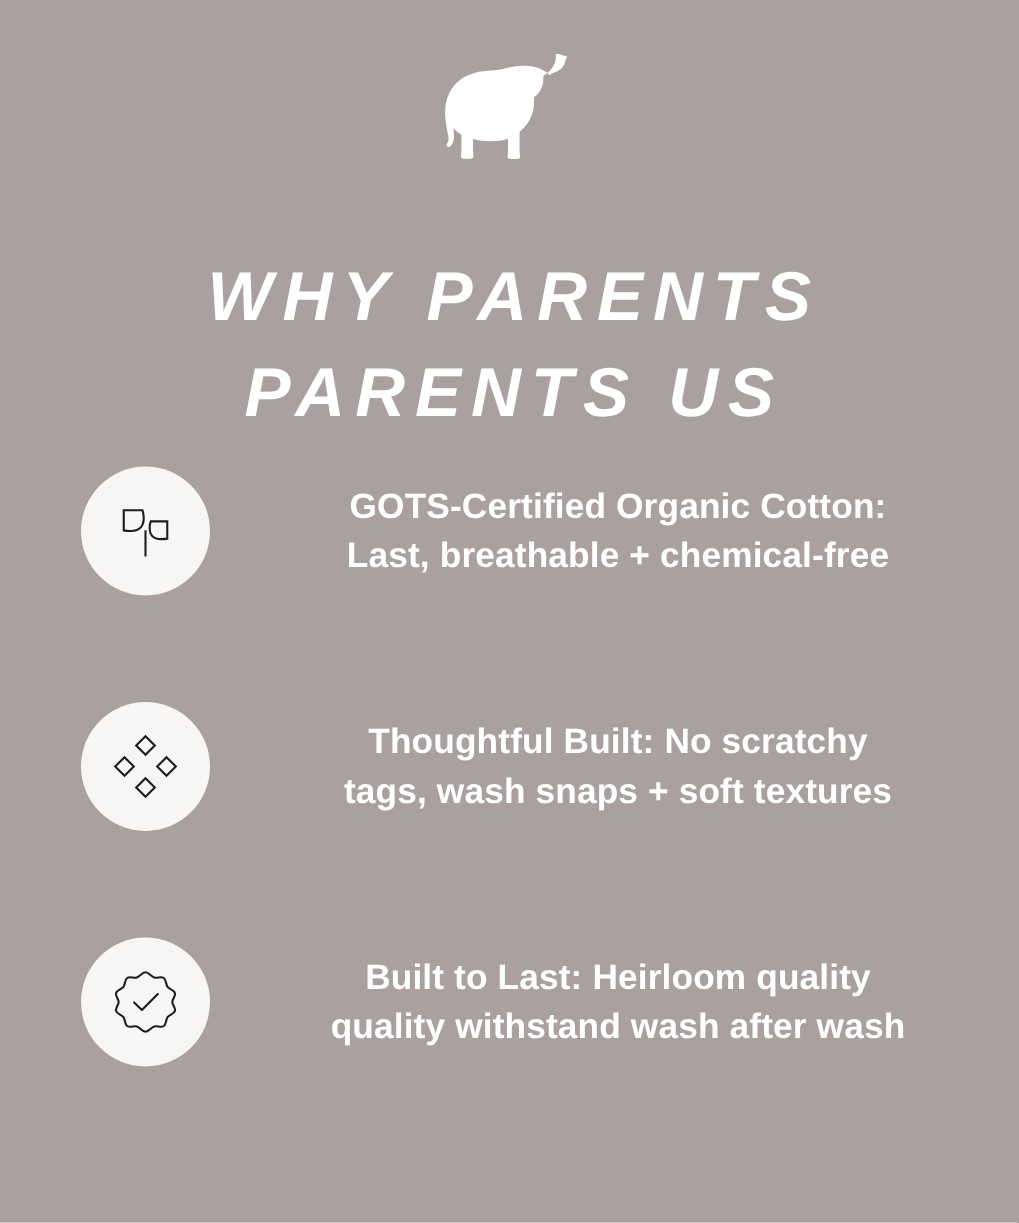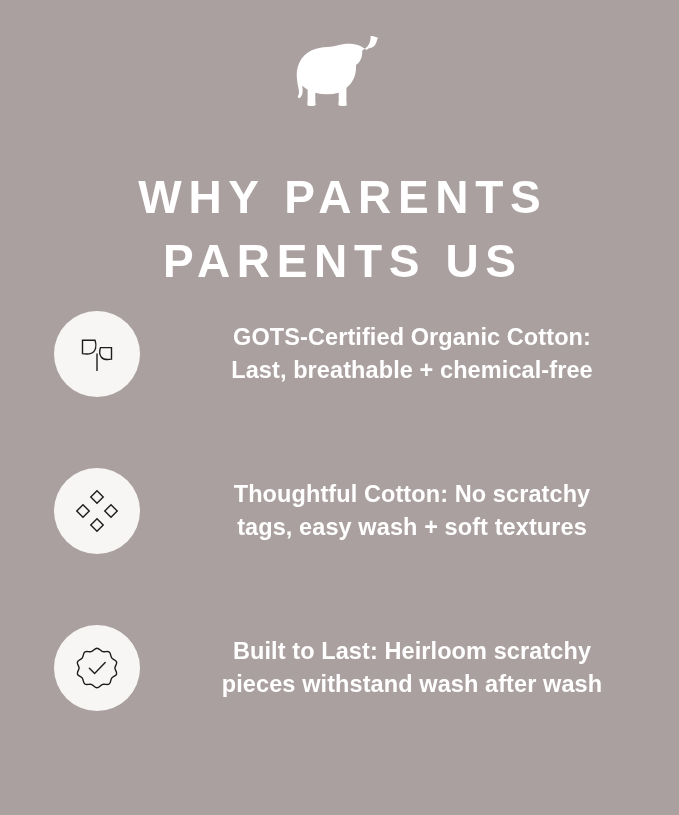--- a/index.html
+++ b/index.html
@@ -41,20 +41,21 @@
     left: 0;
     width: 679px;
     text-align: center;
     color: #ffffff;
     font-weight: 700;
     font-size: 46px;
     line-height: 64px;
     letter-spacing: 0.145em;
     text-indent: 0.145em;
     white-space: nowrap;
+    font-style: italic;
   }
   .headline .hl-line { display: block; }
 
   
   .benefits {
     position: absolute;
     top: 311px;
     left: 12px;
     width: 679px;
   }
@@ -143,37 +144,37 @@
             <g fill="none" stroke="#1d1d1d" stroke-width="1.4" stroke-linejoin="miter">
               <rect x="18.6" y="4.6" width="8.8" height="8.8" transform="rotate(45 23 9)"></rect>
               <rect x="4.6" y="18.6" width="8.8" height="8.8" transform="rotate(45 9 23)"></rect>
               <rect x="32.6" y="18.6" width="8.8" height="8.8" transform="rotate(45 37 23)"></rect>
               <rect x="18.6" y="32.6" width="8.8" height="8.8" transform="rotate(45 23 37)"></rect>
             </g>
           </svg>
         </span>
       </div>
       <div class="benefit-text">
-        <span class="bt-line">Thoughtful Cotton: No scratchy</span>
-        <span class="bt-line">tags, easy wash + soft textures</span>
+        <span class="bt-line">Thoughtful Built: No scratchy</span>
+        <span class="bt-line">tags, wash snaps + soft textures</span>
       </div>
     </div>
 
     <div class="benefit-row">
       <div class="icon-badge">
         <span>
           <svg width="48" height="48" viewBox="0 0 48 48" aria-hidden="true">
             <g fill="none" stroke="#1d1d1d" stroke-width="1.4" stroke-linecap="round" stroke-linejoin="round">
               <path d="M24 4.2
                        c2.3 0 3.7 2.9 5.8 3.5 2.1 0.6 4.6-1.0 6.4 0.3 1.8 1.3 1.2 4.2 2.5 5.9 1.3 1.7 4.3 2.0 4.9 4.1 0.6 2.1-1.7 3.9-1.7 6.0 0 2.1 2.3 3.9 1.7 6.0-0.6 2.1-3.6 2.4-4.9 4.1-1.3 1.7-0.7 4.6-2.5 5.9-1.8 1.3-4.3-0.3-6.4 0.3-2.1 0.6-3.5 3.5-5.8 3.5-2.3 0-3.7-2.9-5.8-3.5-2.1-0.6-4.6 1.0-6.4-0.3-1.8-1.3-1.2-4.2-2.5-5.9-1.3-1.7-4.3-2.0-4.9-4.1-0.6-2.1 1.7-3.9 1.7-6.0 0-2.1-2.3-3.9-1.7-6.0 0.6-2.1 3.6-2.4 4.9-4.1 1.3-1.7 0.7-4.6 2.5-5.9 1.8-1.3 4.3 0.3 6.4-0.3 2.1-0.6 3.5-3.5 5.8-3.5 z"></path>
               <path d="M16.4 24.3 L21.6 29.4 L32.2 18.6"></path>
             </g>
           </svg>
         </span>
       </div>
       <div class="benefit-text">
-        <span class="bt-line">Built to Last: Heirloom scratchy</span>
-        <span class="bt-line">pieces withstand wash after wash</span>
+        <span class="bt-line">Built to Last: Heirloom quality</span>
+        <span class="bt-line">quality withstand wash after wash</span>
       </div>
     </div>
 
   </div>
 </div>
 
 </body></html>

